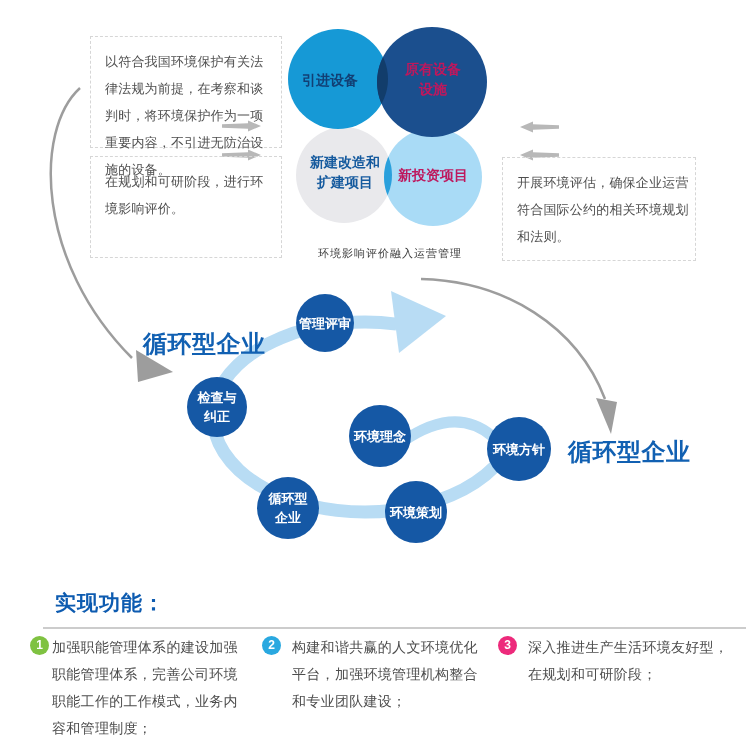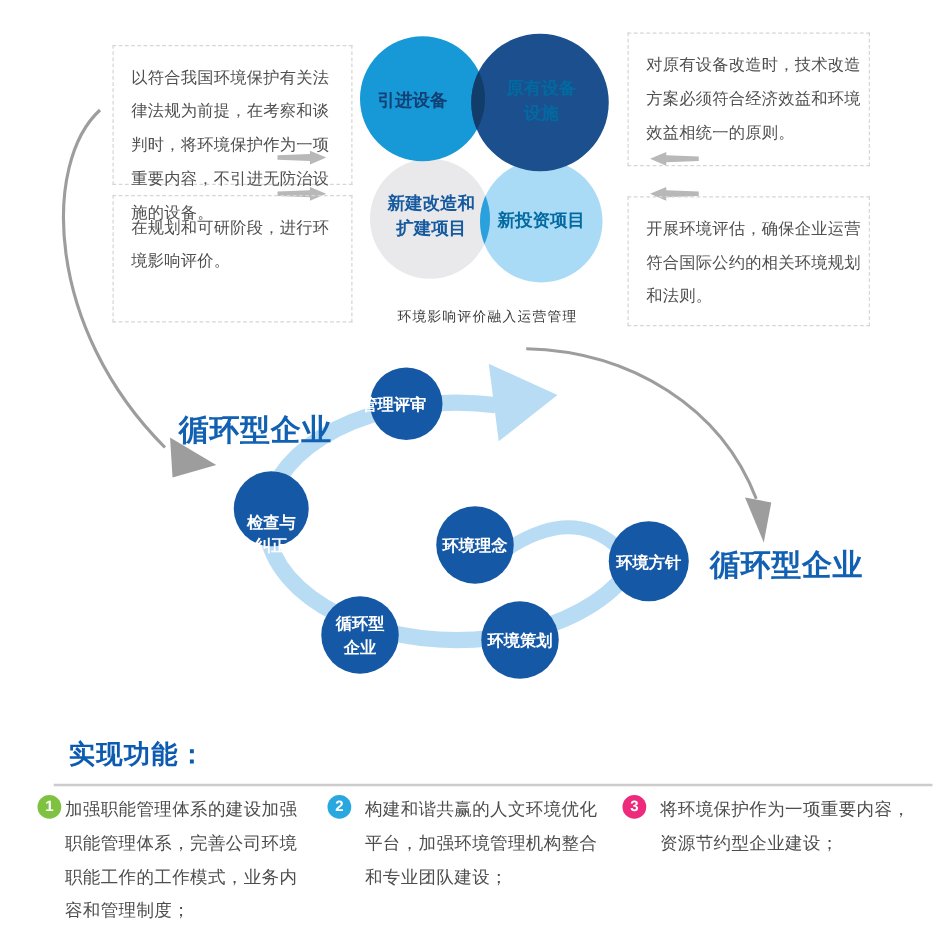--- a/index.html
+++ b/index.html
@@ -9,21 +9,21 @@
   }
   svg{position:absolute;left:0;top:0;}
   
   .note-box{
     position:absolute;border:1px dashed #d6d6d6;box-sizing:border-box;
     padding:11px 6px 0 14px;font-size:13px;line-height:27px;letter-spacing:.2px;color:#4f4f4f;
   }
   
   .venn-label{position:absolute;text-align:center;font-weight:700;font-size:14px;line-height:20px;}
   .vl-dark{color:#123f74;}
-  .vl-white{color:#0369a1;}
+  .vl-white{color:#be185d;font-family:Liberation Mono, monospace;}
   .vl-blue{color:#155a9e;}
   .venn-caption{position:absolute;left:299px;top:246px;width:182px;text-align:center;
     font-size:11px;letter-spacing:1px;color:#3a3a3a;}
   
   .cycle-label{position:absolute;font-size:24px;font-weight:700;color:#1160b2;letter-spacing:.5px;}
   .node-label{position:absolute;text-align:center;color:#ffffff;font-weight:700;font-size:13px;line-height:19px;}
   
   .fn-heading{position:absolute;left:55px;top:589px;font-size:21px;font-weight:700;color:#0d5bb0;letter-spacing:1px;}
   .fn-divider{position:absolute;left:43px;top:627px;width:703px;height:2px;background:#cccccc;}
   .fn-badge{
@@ -92,48 +92,45 @@
       <circle cx="416" cy="512" r="31"></circle>
     </g>
   </svg>
 
   <div class="note-box" style="left:90px;top:36px;width:192px;height:112px;">
     <span>以符合我国环境保护有关法律法规为前提，在考察和谈判时，将环境保护作为一项重要内容，不引进无防治设施的设备。</span>
   </div>
   <div class="note-box" style="left:90px;top:156px;width:192px;height:102px;">
     <span>在规划和可研阶段，进行环境影响评价。</span>
   </div>
-  <div class="note-box" style="left:502px;top:26px;width:194px;height:107px;">
-    <span>对原有设备改造时，技术改造方案必须符合经济效益和环境效益相统一的原则。</span>
-  </div>
   <div class="note-box" style="left:502px;top:157px;width:194px;height:104px;">
     <span>开展环境评估，确保企业运营符合国际公约的相关环境规划和法则。</span>
   </div>
 
   <div class="venn-label vl-dark" style="left:290px;top:70px;width:80px;">引进设备</div>
   <div class="venn-label vl-white" style="left:402px;top:60px;width:62px;">原有设备设施</div>
   <div class="venn-label vl-blue" style="left:307px;top:152px;width:76px;">新建改造和扩建项目</div>
   <div class="venn-label vl-white" style="left:393px;top:166px;width:80px;">新投资项目</div>
   <div class="venn-caption">环境影响评价融入运营管理</div>
 
   <div class="cycle-label" style="left:143px;top:328px;">循环型企业</div>
   <div class="cycle-label" style="left:568px;top:436px;">循环型企业</div>
 
-  <div class="node-label" style="left:275px;top:314px;width:80px;">管理评审</div>
-  <div class="node-label" style="left:193px;top:388px;width:48px;margin-top:20px;">检查与纠正</div>
+  <div class="node-label" style="left:285px;top:314px;width:80px;">管理评审</div>
+  <div class="node-label" style="left:193px;top:388px;width:48px;">检查与纠正</div>
   <div class="node-label" style="left:340px;top:427px;width:80px;">环境理念</div>
   <div class="node-label" style="left:479px;top:440px;width:80px;">环境方针</div>
   <div class="node-label" style="left:264px;top:489px;width:48px;">循环型企业</div>
   <div class="node-label" style="left:376px;top:503px;width:80px;">环境策划</div>
 
   <div class="fn-heading">实现功能：</div>
   <div class="fn-divider"></div>
 
   <div class="fn-badge badge-1" style="left:30px;top:636px;">1</div>
   <div class="fn-text" style="left:52px;top:634px;width:196px;">加强职能管理体系的建设加强职能管理体系，完善公司环境职能工作的工作模式，业务内容和管理制度；</div>
 
   <div class="fn-badge badge-2" style="left:262px;top:636px;">2</div>
   <div class="fn-text" style="left:292px;top:634px;width:190px;">构建和谐共赢的人文环境优化平台，加强环境管理机构整合和专业团队建设；</div>
 
   <div class="fn-badge badge-3" style="left:498px;top:636px;">3</div>
-  <div class="fn-text" style="left:528px;top:634px;width:208px;">将环境保护作为一项重要内容，资源节约型企业建设；</div>
+  <div class="fn-text" style="left:528px;top:634px;width:208px;">深入推进生产生活环境友好型，在规划和可研阶段；</div>
 
 </div>
 
 </body></html>

